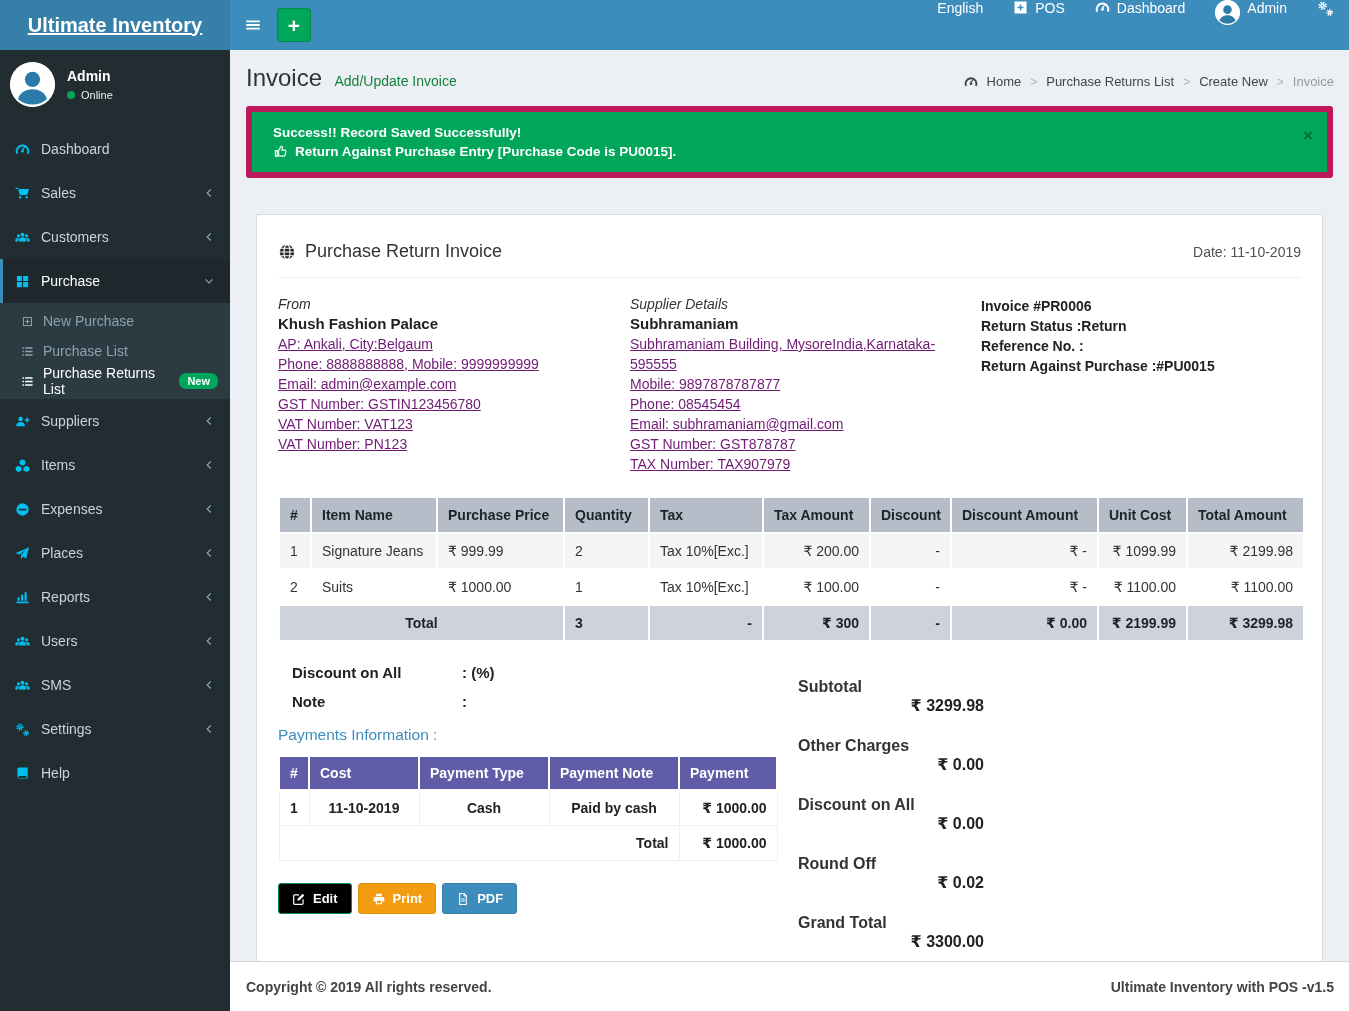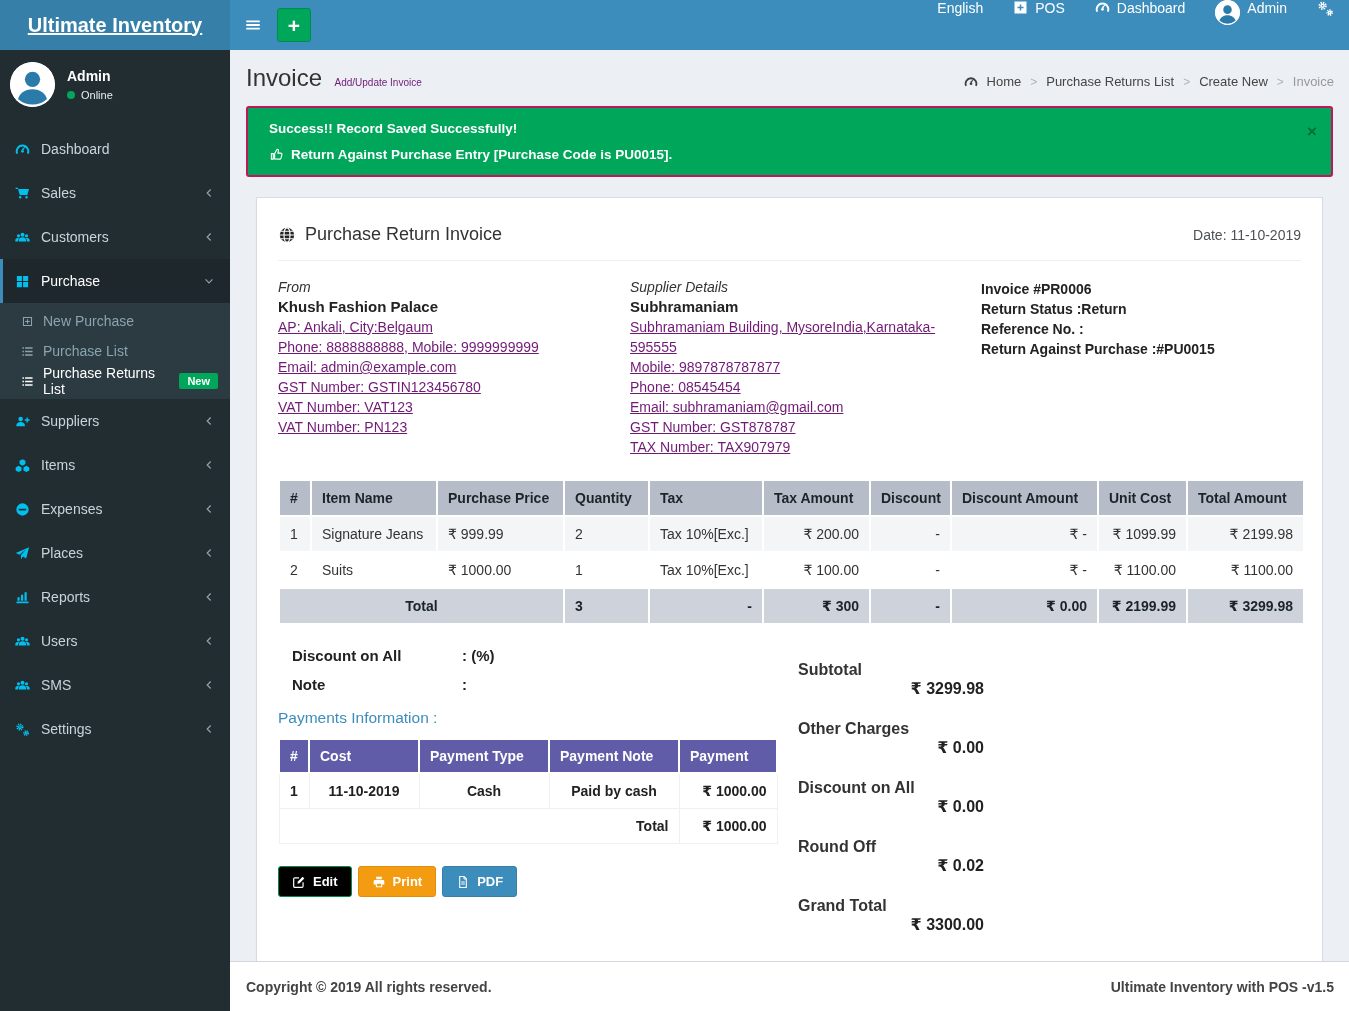--- a/index.html
+++ b/index.html
@@ -52,44 +52,44 @@
   }
   .submenu { background:#2c3b41; padding:3px 0; }
   .submenu .sitem {
     display:flex; align-items:center; height:30px; padding:0 12px 0 21px;
     color:#8aa4af; font-size:14px; cursor:pointer;
   }
   .submenu .sitem .mi { width:13px; height:13px; margin-right:9px; flex:none; }
   .submenu .sitem.active { color:#fff; }
   .badge-new {
     margin-left:auto; background:#00a65a; color:#fff; font-size:11px; font-weight:700;
-    padding:2px 8px; border-radius:2px;
+    padding:2px 8px; border-radius:7px;
   }
 
   
   .content { position:absolute; left:230px; top:50px; width:1119px; height:911px; background:#ecf0f5; overflow:hidden; }
   .content-header { position:relative; padding:14px 16px 0 16px; }
   .page-title { display:inline; font-size:24px; font-weight:400; color:#333; }
-  .page-subtitle { font-size:10px; color:#701a75; margin-left:8px; }
+  .page-subtitle { font-size:14px; color:#15803d; margin-left:8px; }
   .breadcrumb { position:absolute; right:15px; top:24px; display:flex; align-items:center; gap:9px; font-size:13px; }
   .breadcrumb .bi { width:14px; height:14px; color:#3c3f44; }
   .crumb { color:#444; cursor:pointer; }
   .crumb.current { color:#999; cursor:default; }
   .crumb-sep { color:#b2b2b2; font-size:12px; }
 
   .alert {
-    margin:14px 16px 0 16px; background:#00a65a; border:2px solid #be185d; border-radius:3px;
+    margin:14px 16px 0 16px; background:#00a65a; border:6px solid #be185d; border-radius:3px;
     color:#fff; padding:11px 40px 11px 21px; position:relative; font-weight:700; font-size:13.5px; line-height:19px;
   }
-  .alert-line2 { display:flex; align-items:center; gap:7px; margin-top:7px; }
+  .alert-line2 { display:flex; align-items:center; gap:7px; margin-top:0; }
   .alert-line2 .ai { width:15px; height:15px; }
   .alert-close { position:absolute; right:14px; top:15px; color:rgba(0,0,0,.35); font-size:17px; font-weight:700; cursor:pointer; line-height:1; }
 
   .card {
-    margin:20px 26px 0 26px; background:#fff; border:1px solid #d7dce2;
+    margin:36px 26px 0 26px; background:#fff; border:1px solid #d7dce2;
     box-shadow:0 1px 1px rgba(0,0,0,.08); padding:20px 21px; position:relative;
   }
   .card-head { display:flex; align-items:center; border-bottom:1px solid #edeff1; padding:6px 0 15px 0; }
   .card-title { font-size:18px; color:#333; display:flex; align-items:center; gap:9px; }
   .card-title .gi { width:18px; height:18px; color:#222; }
   .card-date { margin-left:auto; font-size:14px; color:#4d5156; }
 
   .info-row { display:flex; padding:18px 0 14px 0; }
   .col-from { width:352px; }
   .col-supplier { width:330px; }
@@ -421,20 +421,26 @@
         </svg>
     </a>
     <a class="item">
       <svg class="ic mi">
           <use href="#ic-gears"></use>
         </svg>
       <span>Settings</span>
       <svg class="ic chev">
           <use href="#ic-chev-left"></use>
         </svg>
+    </a>
+    <a class="item">
+      <svg class="ic mi">
+          <use href="#ic-book"></use>
+        </svg>
+      <span>Help</span>
     </a>
   </nav>
 </aside>
 
 <main class="content">
 
   <div class="content-header">
     <h1 class="page-title">Invoice</h1>
     <span class="page-subtitle">Add/Update Invoice</span>
     <div class="breadcrumb">

